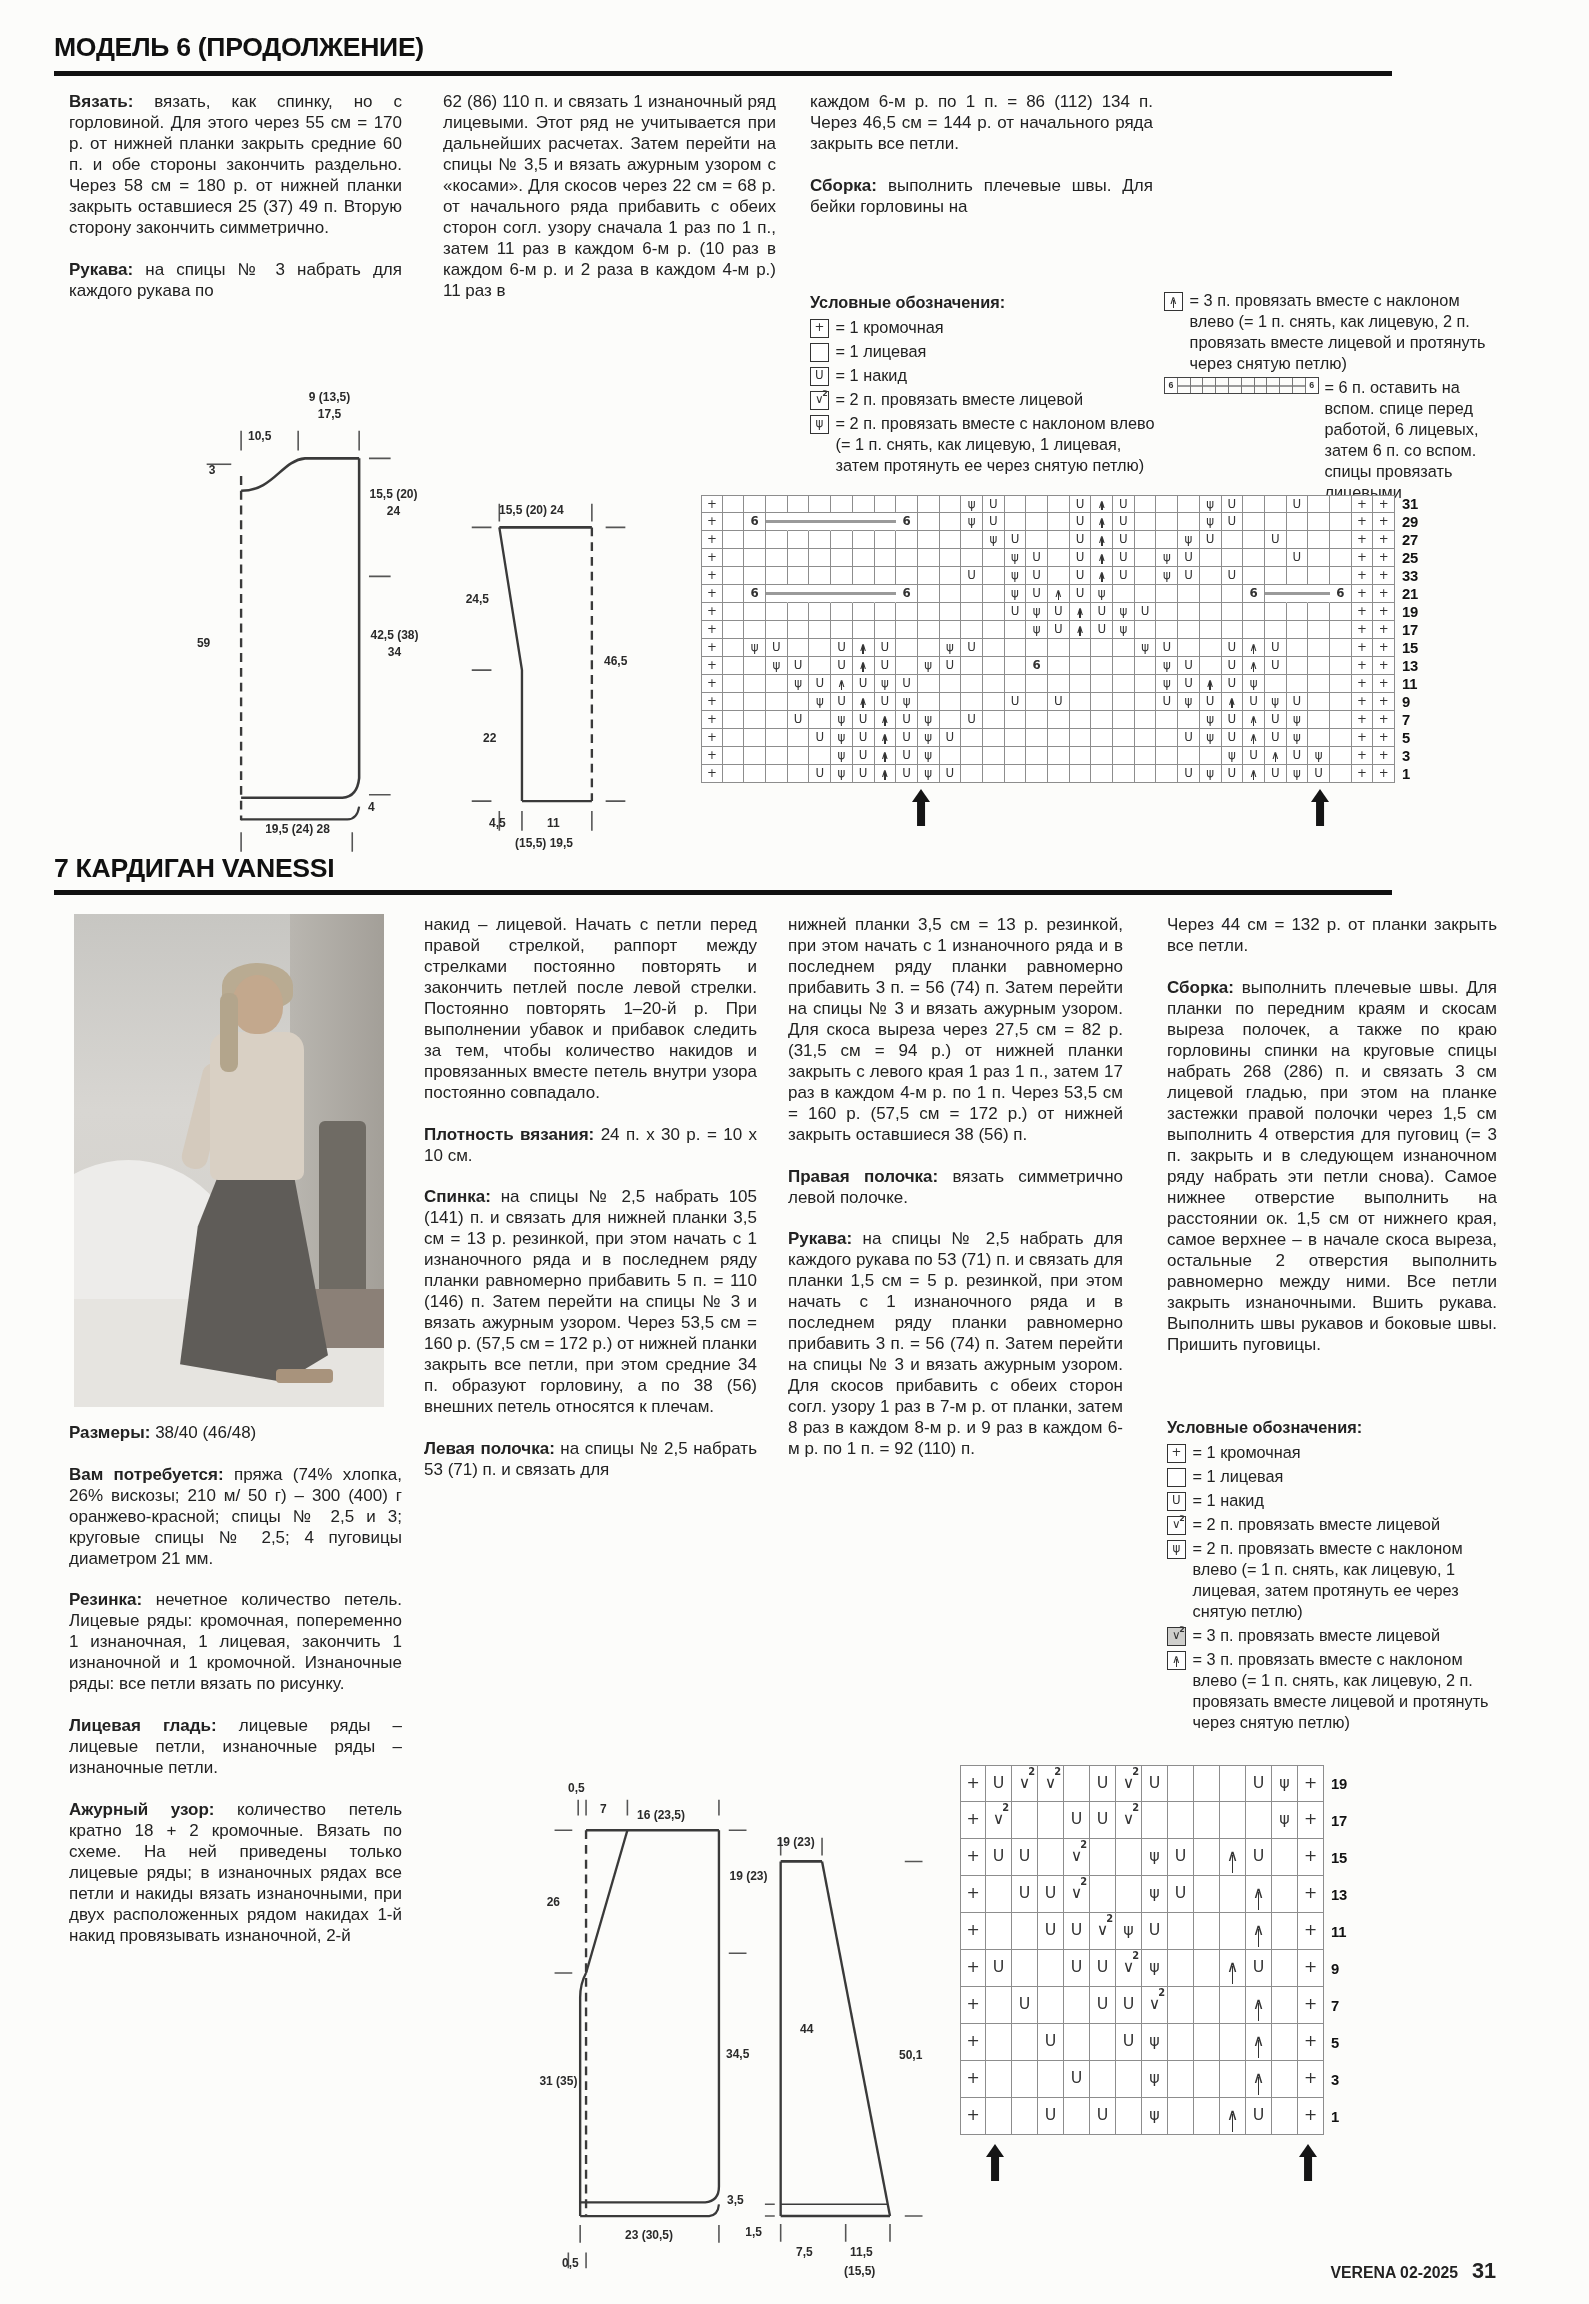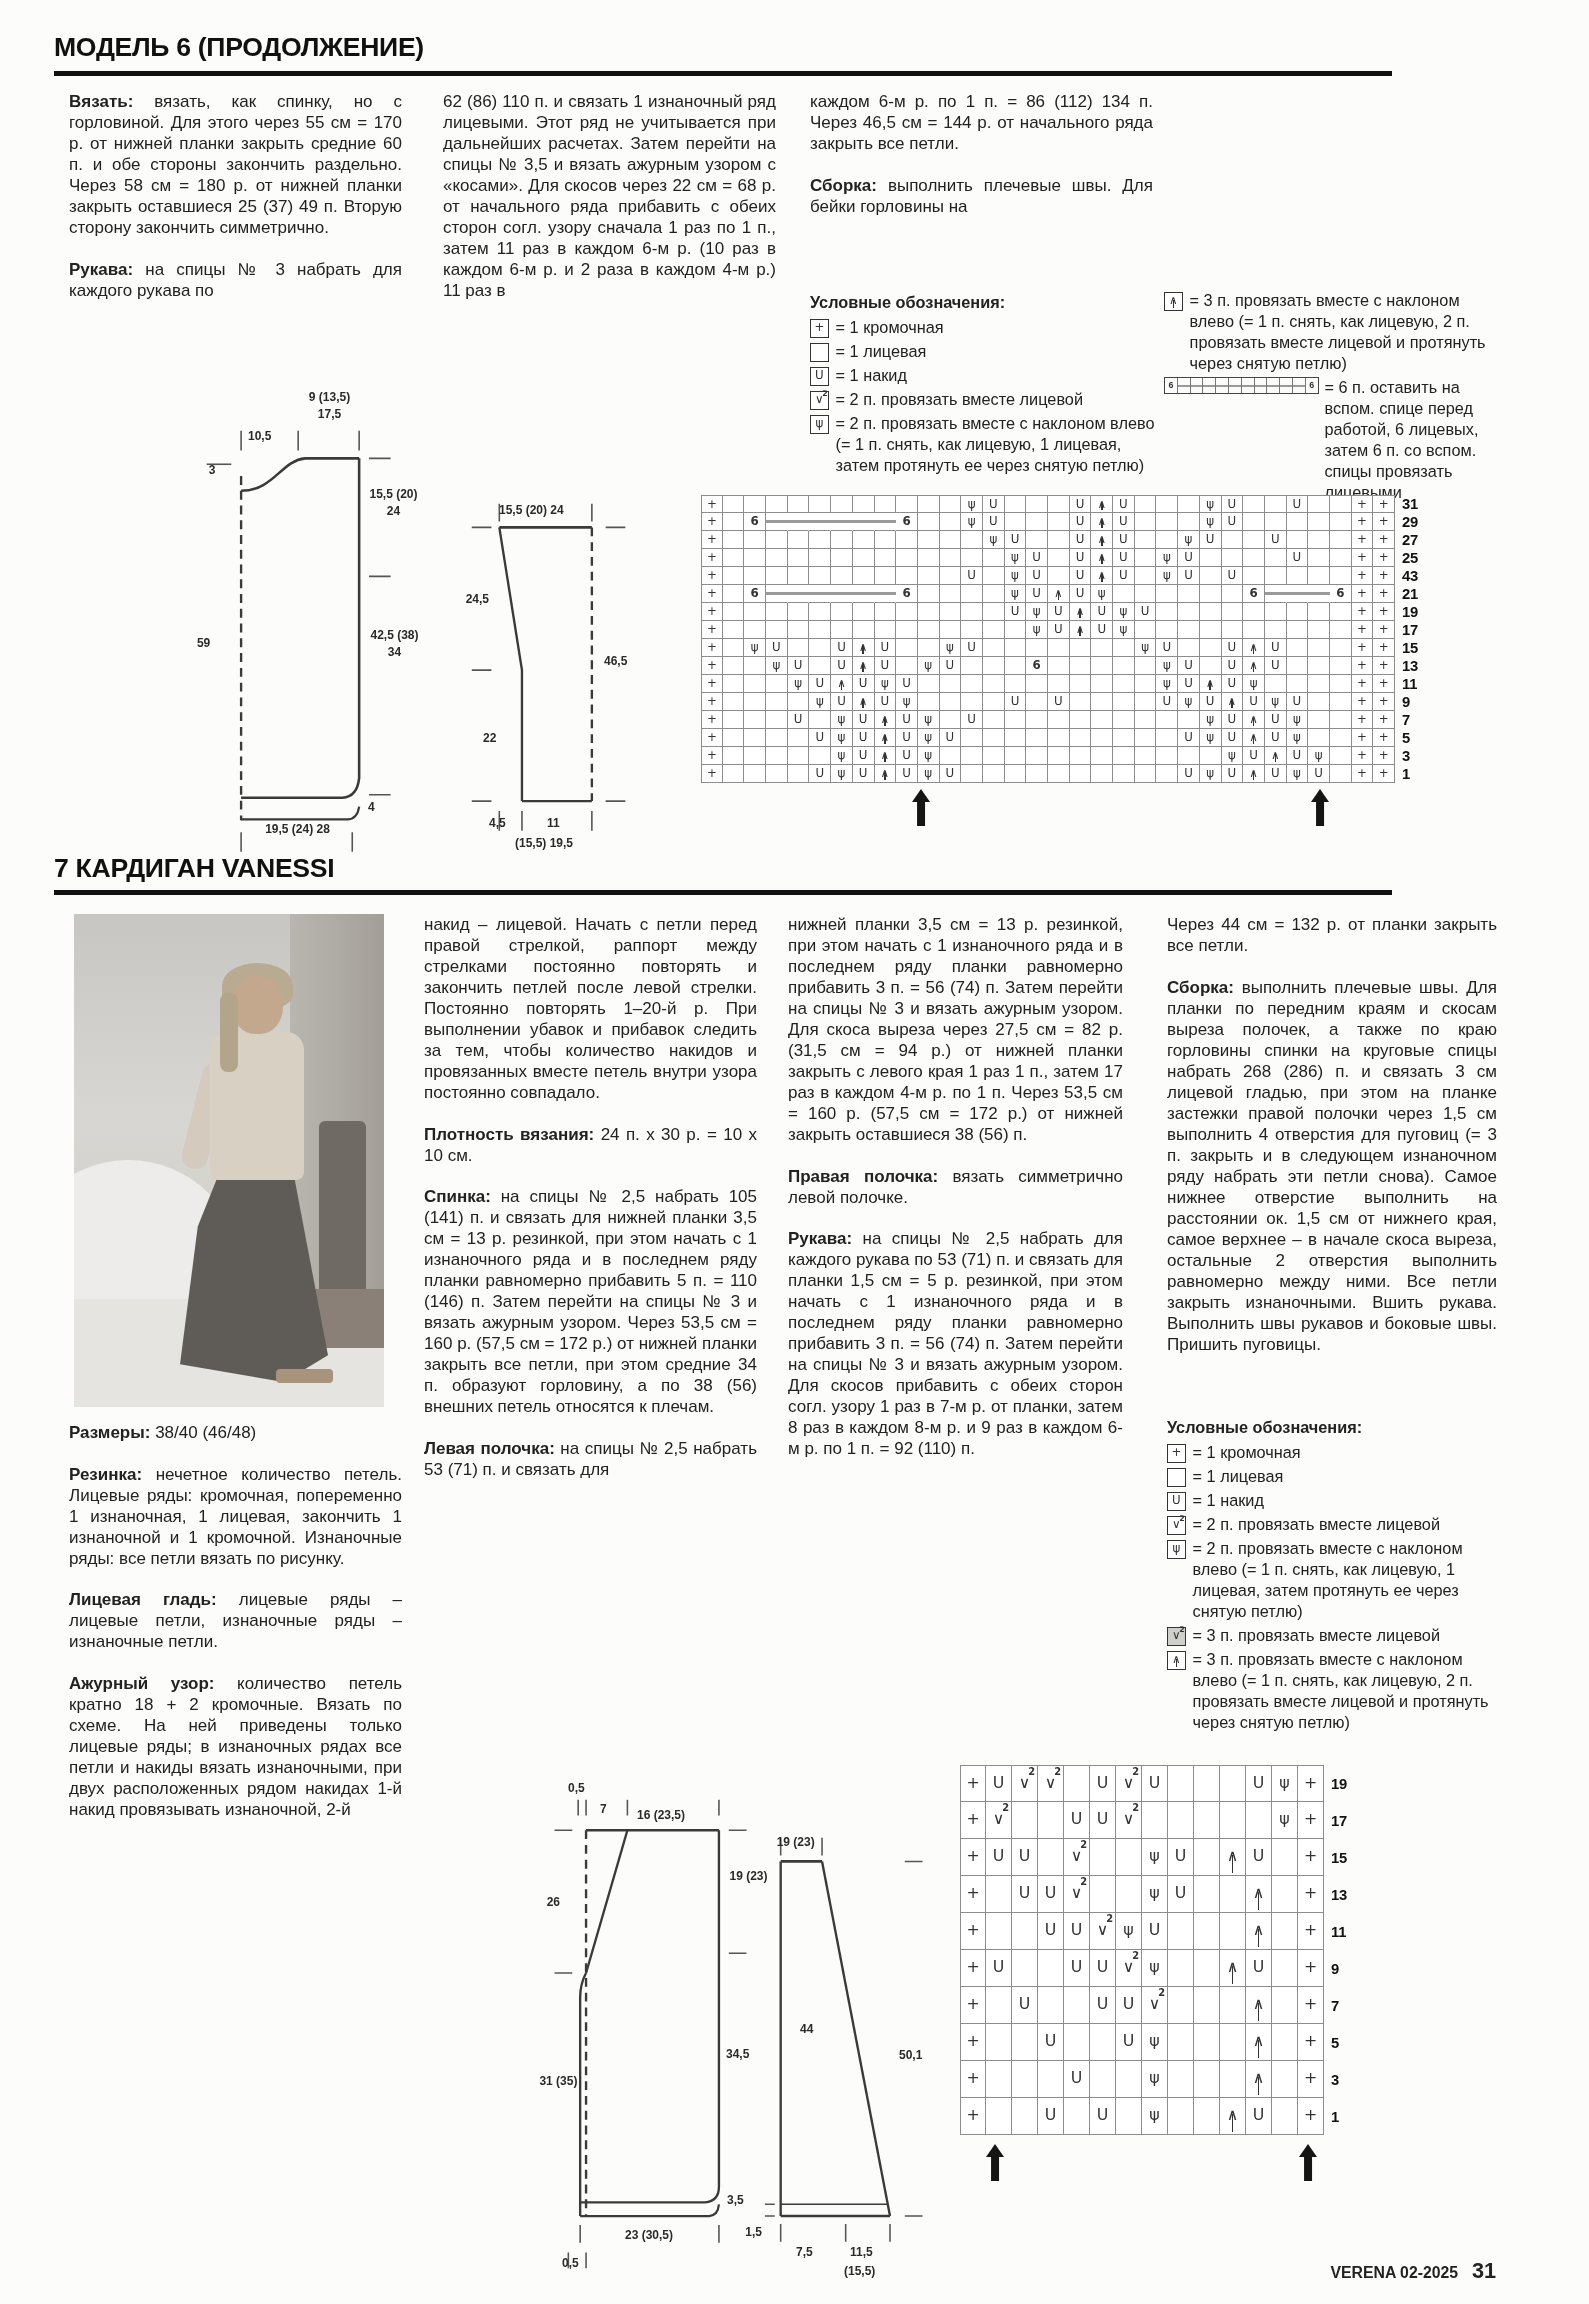--- a/index.html
+++ b/index.html
@@ -353,21 +353,21 @@
         <div class="cc sy-yo">U</div>
         <div class="cc"></div>
         <div class="cc sy-yo">U</div>
         <div class="cc"></div>
         <div class="cc"></div>
         <div class="cc"></div>
         <div class="cc"></div>
         <div class="cc"></div>
         <div class="cc sy-edge">+</div>
         <div class="cc sy-edge">+</div>
-        <span class="cnum">43</span>
+        <span class="cnum">33</span>
       </div>
       <div class="crow">
         <div class="cc sy-edge">+</div>
         <div class="cc"></div>
         <div class="cc six">6</div>
         <div class="cc cline"></div>
         <div class="cc cline"></div>
         <div class="cc cline"></div>
         <div class="cc cline"></div>
         <div class="cc cline"></div>
@@ -764,20 +764,21 @@
     <div class="ph-arm"></div>
     <div class="ph-top"></div>
     <div class="ph-hair"></div>
     <div class="ph-head"></div>
     <div class="ph-hair2"></div>
     <div class="ph-sandal"></div>
   </div>
 
   <div class="col" style="left:69px;top:1422px;width:333px;">
     <p><span class="lead">Размеры:</span> <span>38/40 (46/48)</span></p>
+    <p><span class="lead">Вам потребуется:</span> <span>пряжа (74% хлопка, 26% вискозы; 210 м/ 50 г) – 300 (400) г оранжево-красной; спицы № 2,5 и 3; круговые спицы № 2,5; 4 пуговицы диаметром 21 мм.</span></p>
     <p><span class="lead">Резинка:</span> <span>нечетное количество петель. </span><span class="u">Лицевые ряды:</span><span> кромочная, попеременно 1 изнаночная, 1 лицевая, закончить 1 изнаночной и 1 кромочной. </span><span class="u">Изнаночные ряды:</span><span> все петли вязать по рисунку.</span></p>
     <p><span class="lead">Лицевая гладь:</span> <span>лицевые ряды – лицевые петли, изнаночные ряды – изнаночные петли.</span></p>
     <p><span class="lead">Ажурный узор:</span> <span>количество петель кратно 18 + 2 кромочные. Вязать по схеме. На ней приведены только лицевые ряды; в изнаночных рядах все петли и накиды вязать изнаночными, при двух расположенных рядом накидах 1-й накид провязывать изнаночной, 2-й</span></p>
   </div>
 
   <div class="col" style="left:424px;top:914px;width:333px;">
     <p>накид – лицевой. Начать с петли перед правой стрелкой, раппорт между стрелками постоянно повторять и закончить петлей после левой стрелки. Постоянно повторять 1–20-й р. При выполнении убавок и прибавок следить за тем, чтобы количество накидов и провязанных вместе петель внутри узора постоянно совпадало.</p>
     <p><span class="lead">Плотность вязания:</span> <span>24 п. х 30 р. = 10 х 10 см.</span></p>
     <p><span class="lead">Спинка:</span> <span>на спицы № 2,5 набрать 105 (141) п. и связать для нижней планки 3,5 см = 13 р. резинкой, при этом начать с 1 изнаночного ряда и в последнем ряду планки равномерно прибавить 5 п. = 110 (146) п. Затем перейти на спицы № 3 и вязать ажурным узором. Через 53,5 см = 160 р. (57,5 см = 172 р.) от нижней планки закрыть все петли, при этом средние 34 п. образуют горловину, а по 38 (56) внешних петель относятся к плечам.</span></p>
     <p><span class="lead">Левая полочка:</span> <span>на спицы № 2,5 набрать 53 (71) п. и связать для</span></p>

